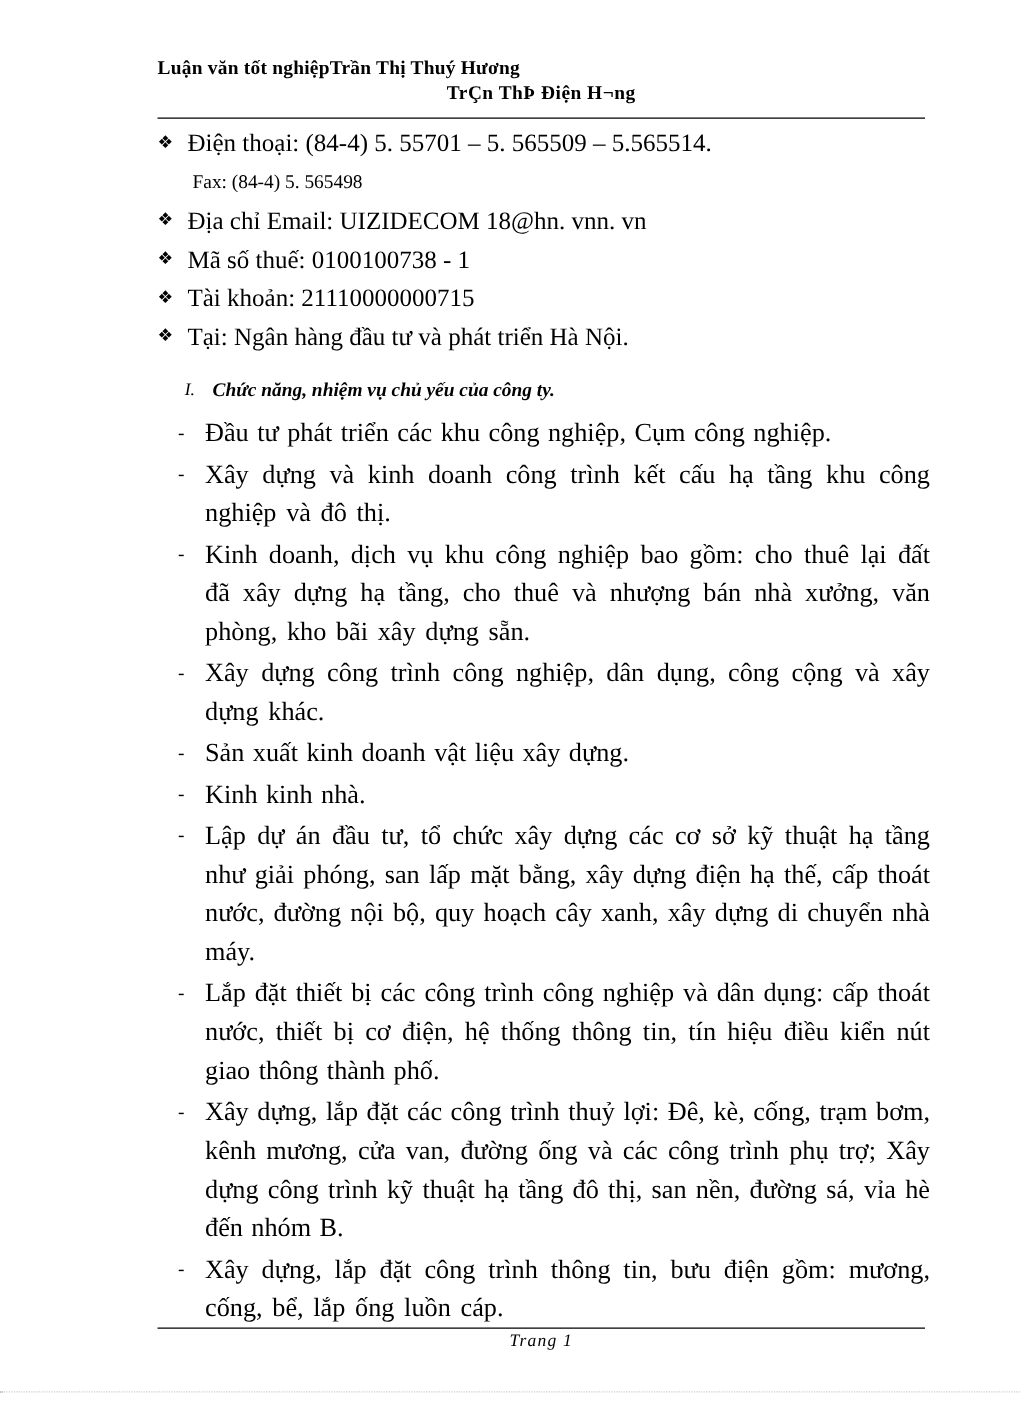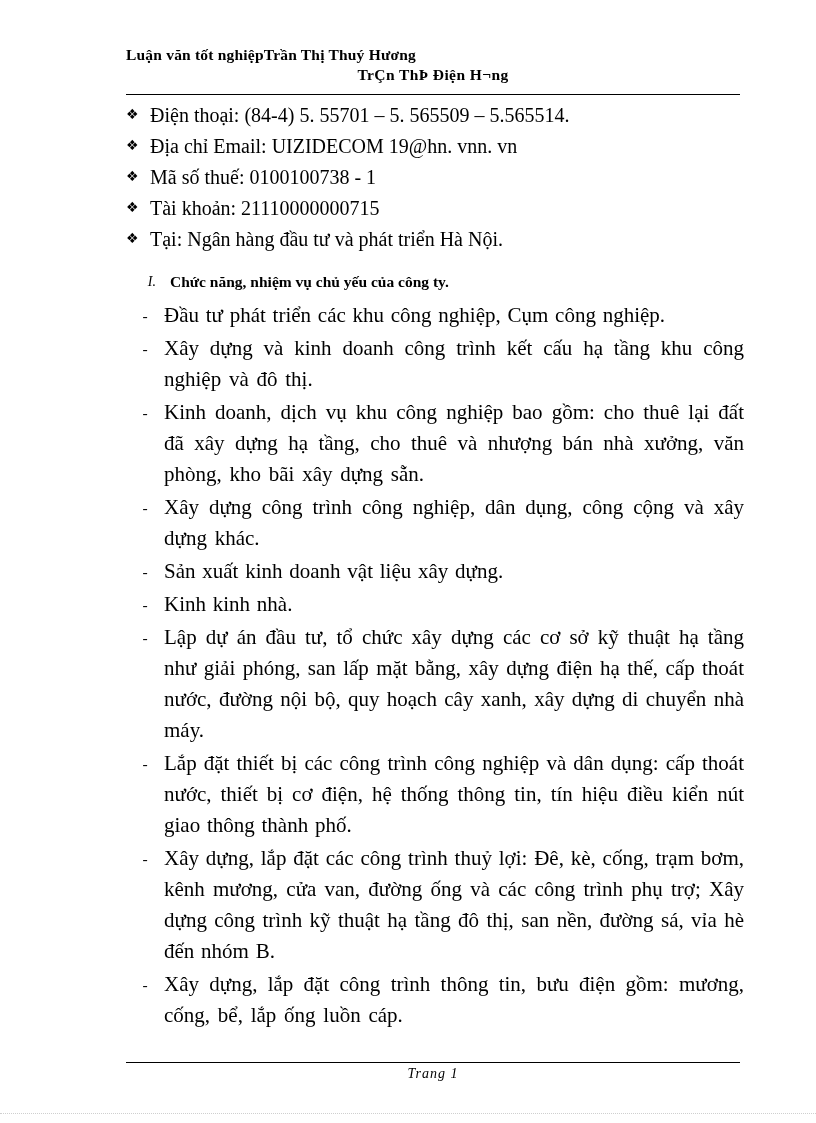--- a/index.html
+++ b/index.html
@@ -105,20 +105,21 @@
     text-align: right;
     padding-right: 14px;
     font-size: 14px;
     font-style: italic;
     line-height: 28px;
     box-sizing: border-box;
   }
   .heading-text {
     font-size: 15.5px;
     font-weight: bold;
+    font-style: italic;
     line-height: 28px;
   }
   .dash-row {
     display: flex;
     align-items: flex-start;
     margin-bottom: 2px;
   }
   .dash-mark {
     width: 38px;
     flex: 0 0 38px;
@@ -156,24 +157,25 @@
 
   <div class="rule-top"></div>
 
   <div class="content">
 
     <div class="bullet-row">
       <span class="bullet-mark">❖</span>
       <span class="bullet-text">Điện thoại: (84-4) 5. 55701 – 5. 565509 – 5.565514.</span>
     </div>
 
-
-    <div class="bullet-row">
-      <span class="bullet-mark">❖</span>
-      <span class="bullet-text">Địa chỉ Email:  UIZIDECOM 19@hn. vnn. vn</span>
+    <div class="plain-row">Fax: (84-4) 5. 565498</div>
+
+    <div class="bullet-row">
+      <span class="bullet-mark">❖</span>
+      <span class="bullet-text">Địa chỉ Email:  UIZIDECOM 18@hn. vnn. vn</span>
     </div>
 
     <div class="bullet-row">
       <span class="bullet-mark">❖</span>
       <span class="bullet-text">Mã số thuế: 0100100738  - 1</span>
     </div>
 
     <div class="bullet-row">
       <span class="bullet-mark">❖</span>
       <span class="bullet-text">Tài khoản: 21110000000715</span>

